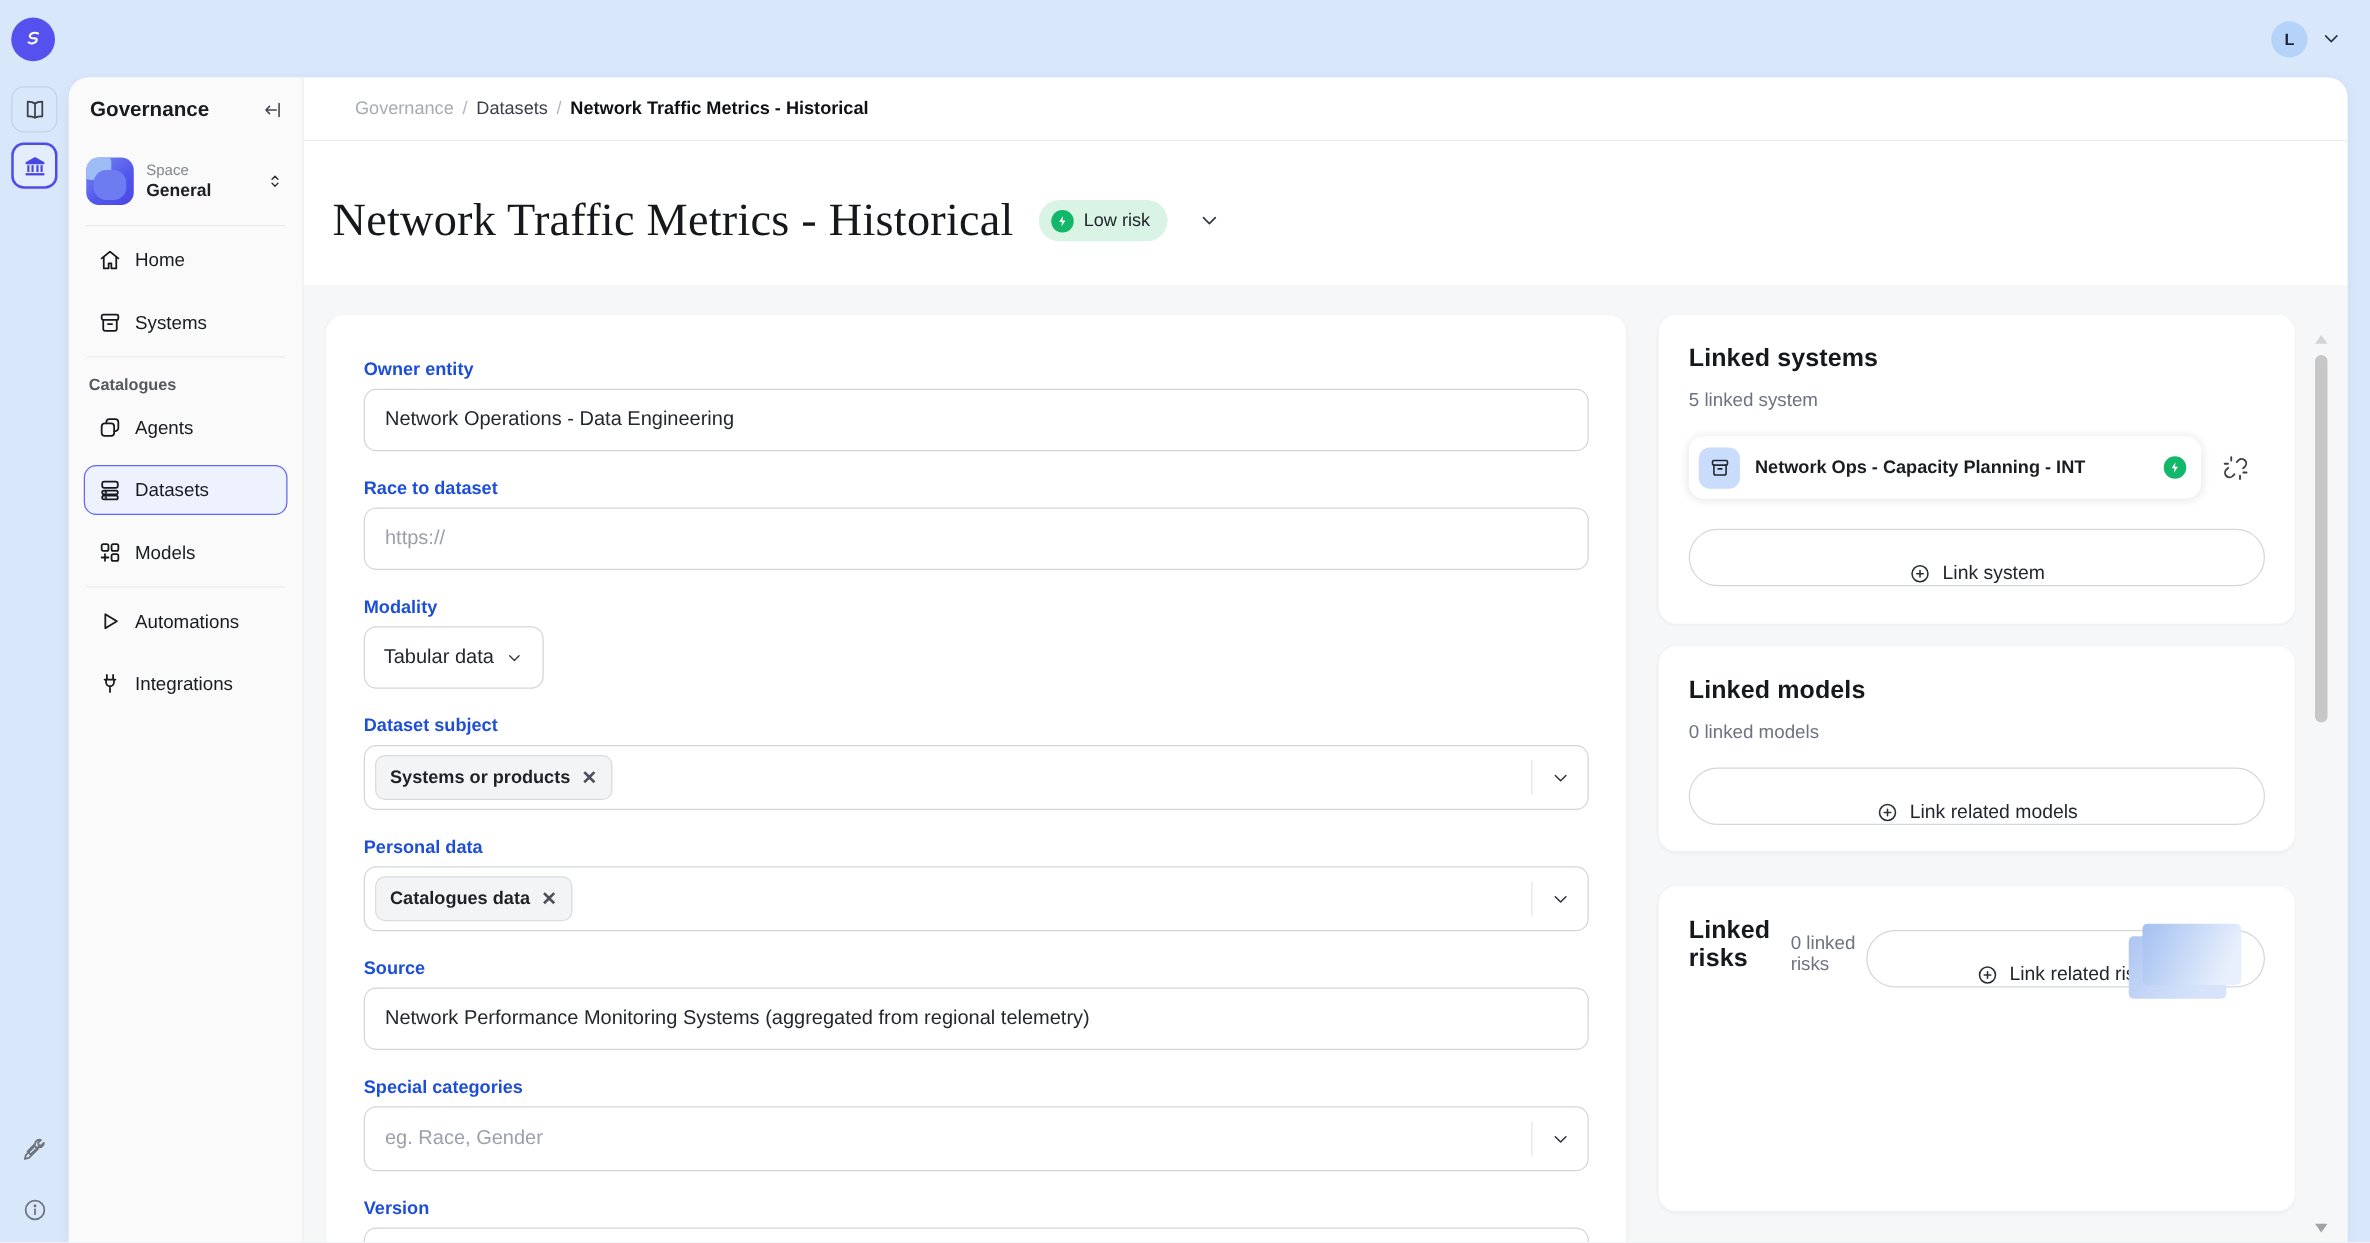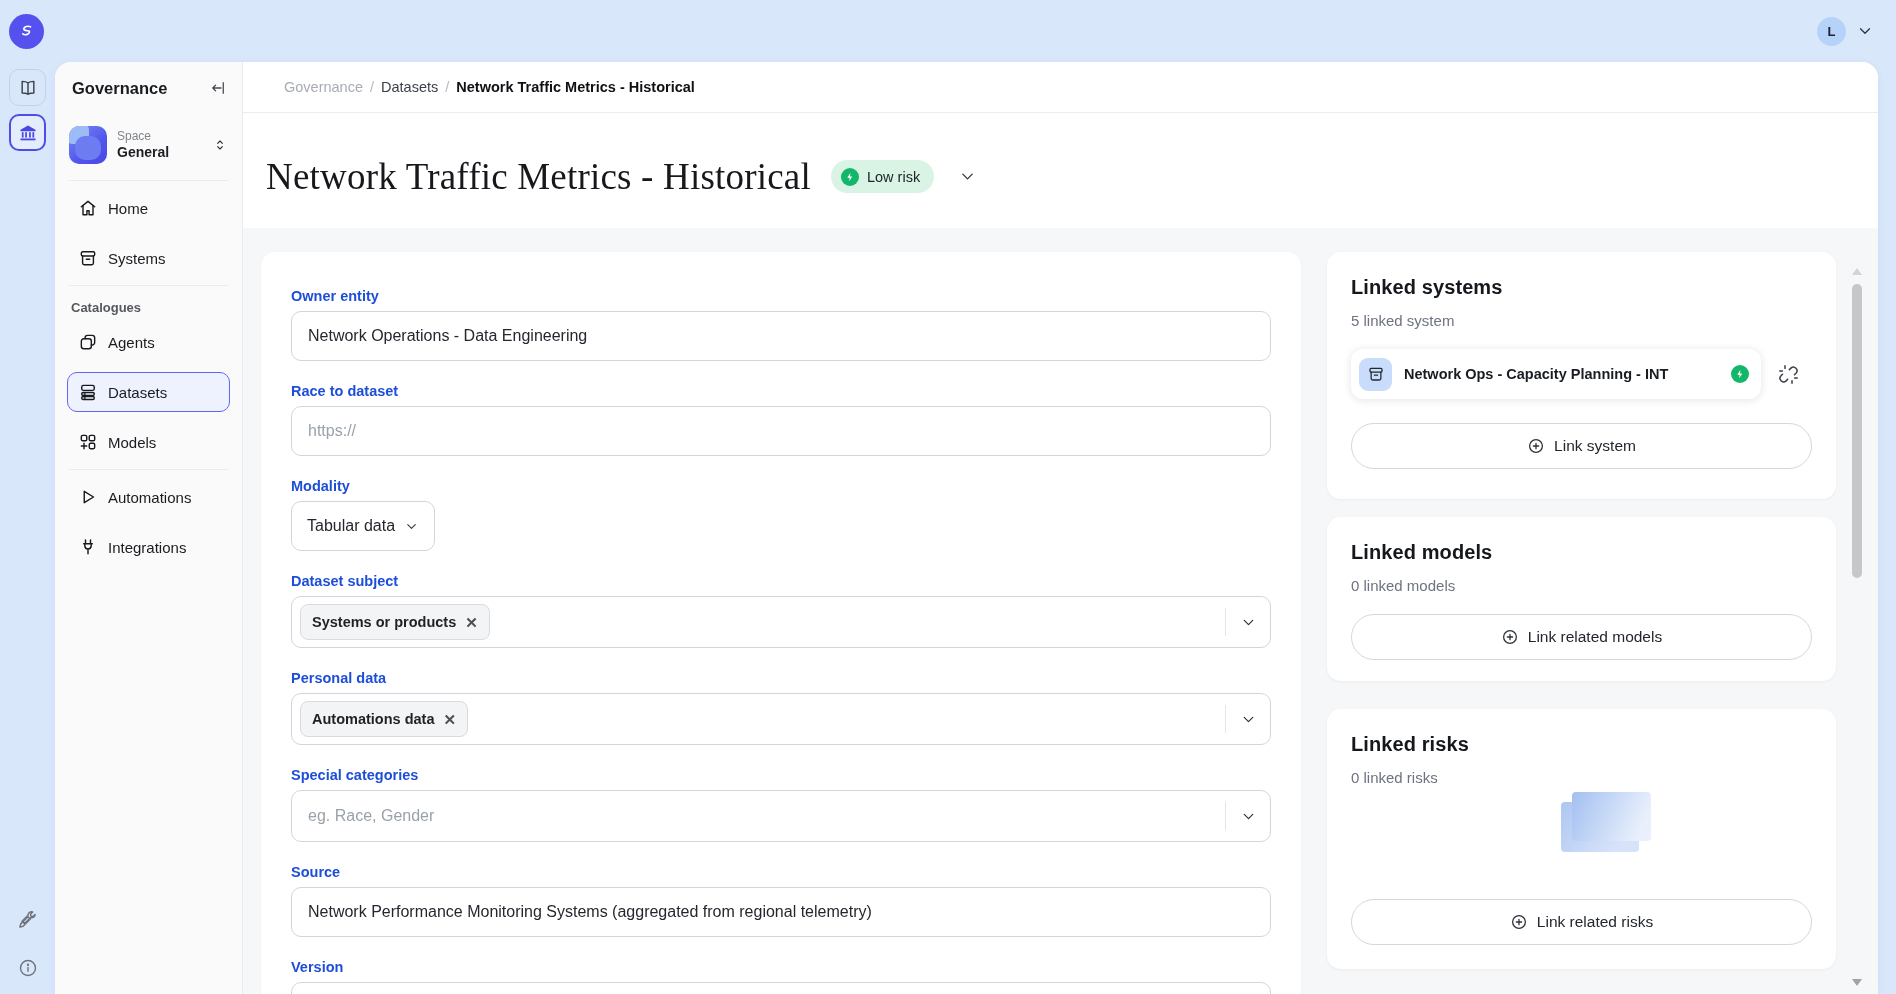--- a/index.html
+++ b/index.html
@@ -79,32 +79,32 @@
   .chip .x { color:#4b5158; font-size:15px; cursor:pointer; line-height:1; }
   .mselect .msep { width:1px; height:28px; background:#e3e5e8; }
   .mselect .mchev { width:44px; display:flex; align-items:center; justify-content:center; color:#2d3238; }
   .mselect .ph { flex:1; font-size:16px; color:#9aa1ab; padding-left:8px; }
 
   
   .right-col { width:509px; flex:0 0 509px; display:flex; flex-direction:column; }
   .panel { background:#fff; border-radius:14px; box-shadow:0 1px 3px rgba(20,30,50,.05); padding:24px; }
   .panel h3 { font-size:20px; font-weight:700; color:#15181c; letter-spacing:.1px; }
   .panel .count { font-size:15px; color:#6d7380; margin-top:13px; }
-  .pill-btn { height:46px; border:1px solid #d4d7db; border-radius:999px; background:#fff; display:flex; align-items:center; justify-content:center; gap:9px; font-size:15.5px; color:#23272d; cursor:pointer; font-family:"Liberation Sans", sans-serif; width:100%; }
+  .pill-btn { height:46px; border:1px solid #d4d7db; border-radius:999px; background:#fff; display:flex; align-items:flex-end; justify-content:center; gap:9px; font-size:15.5px; color:#23272d; cursor:pointer; font-family:"Liberation Sans", sans-serif; width:100%; }
   .pill-btn .pc { color:#2b3036; }
   .panel-systems { height:247px; }
   .link-row-wrap { display:flex; align-items:center; margin-top:20px; }
   .link-row { width:410px; height:50px; background:#fff; border-radius:12px; box-shadow:0 1px 8px rgba(25,35,60,.12); display:flex; align-items:center; gap:12px; padding:0 12px 0 8px; cursor:pointer; }
   .link-ico { width:33px; height:33px; border-radius:9px; background:#c9dcfb; display:flex; align-items:center; justify-content:center; color:#23272e; }
   .link-name { flex:1; font-size:14.5px; font-weight:700; color:#191c21; white-space:nowrap; }
   .unlink-btn { margin-left:17px; color:#3a3f46; cursor:pointer; }
   .panel-systems .pill-btn { margin-top:24px; }
   .panel-models { height:164px; margin-top:18px; }
   .panel-models .pill-btn { margin-top:20px; }
-  .panel-risks { height:260px; margin-top:28px; display:flex; flex-direction:column; }
+  .panel-risks { height:260px; margin-top:28px; display:flex; }
   .risk-illustration { flex:1; position:relative; }
   .risk-illustration .r-back { position:absolute; left:210px; top:16px; width:78px; height:50px; border-radius:4px; background:linear-gradient(130deg,#aec6f2 0%,#d7e3fa 80%); }
   .risk-illustration .r-front { position:absolute; left:221px; top:6px; width:79px; height:49px; border-radius:4px; background:linear-gradient(115deg,#a3c0f1 0%,#e9f0fc 85%); }
   .panel-risks .pill-btn { margin-top:11px; }
 
   
   .vscroll { position:absolute; right:16px; top:148px; bottom:6px; width:10px; }
   .vs-up { position:absolute; top:58px; left:0; width:0; height:0; border-left:5px solid transparent; border-right:5px solid transparent; border-bottom:7px solid #d4d4d4; }
   .vs-thumb { position:absolute; top:74px; left:0; width:10px; height:294px; border-radius:6px; background:#c7c7c7; cursor:pointer; }
   .vs-down { position:absolute; bottom:2px; left:0; width:0; height:0; border-left:5px solid transparent; border-right:5px solid transparent; border-top:7px solid #a3a3a3; }
@@ -342,49 +342,49 @@
                 </svg>
             </span>
           </div>
         </div>
 
         <div class="fgroup">
           <div class="flabel">Personal data</div>
           <div class="mselect">
             <div class="chips">
               <span class="chip">
-                <span>Automations data</span>
+                <span>Catalogues data</span>
                 <span class="x">✕</span>
               </span>
             </div>
             <span class="msep"></span>
             <span class="mchev">
               <svg class="ic" width="17" height="17" viewBox="0 0 24 24">
                   <path d="M6 9l6 6 6-6"></path>
                 </svg>
             </span>
           </div>
         </div>
 
         <div class="fgroup">
+          <div class="flabel">Source</div>
+          <input class="tinput" type="text" value="Network Performance Monitoring Systems (aggregated from regional telemetry)" style="">
+        </div>
+
+        <div class="fgroup">
           <div class="flabel">Special categories</div>
           <div class="mselect">
             <span class="ph">eg. Race, Gender</span>
             <span class="msep"></span>
             <span class="mchev">
               <svg class="ic" width="17" height="17" viewBox="0 0 24 24">
                   <path d="M6 9l6 6 6-6"></path>
                 </svg>
             </span>
           </div>
-        </div>
-
-        <div class="fgroup">
-          <div class="flabel">Source</div>
-          <input class="tinput" type="text" value="Network Performance Monitoring Systems (aggregated from regional telemetry)" style="">
         </div>
 
         <div class="fgroup">
           <div class="flabel">Version</div>
           <input class="tinput" type="text" style="">
         </div>
       </div>
 
       <div class="right-col">
 

